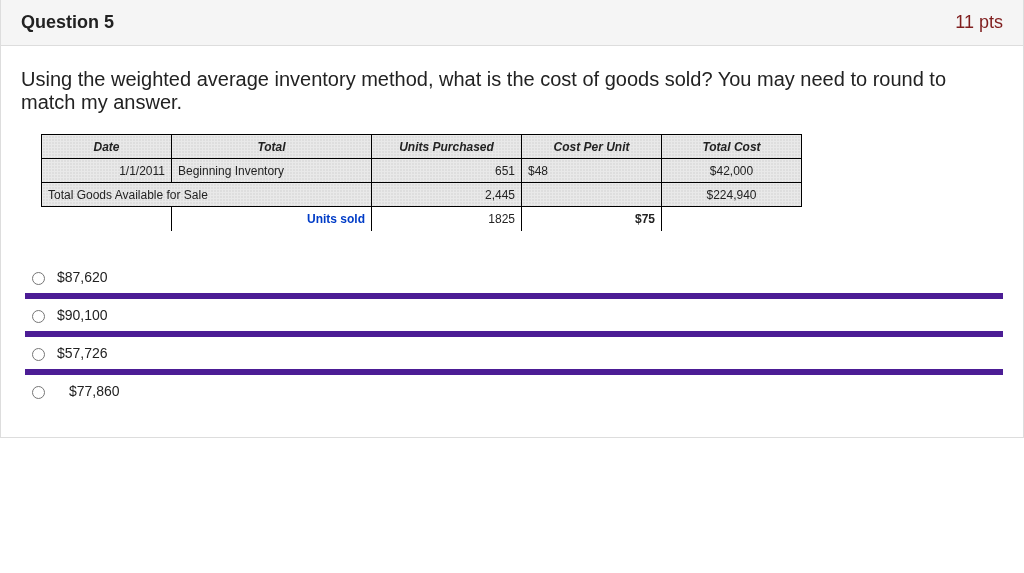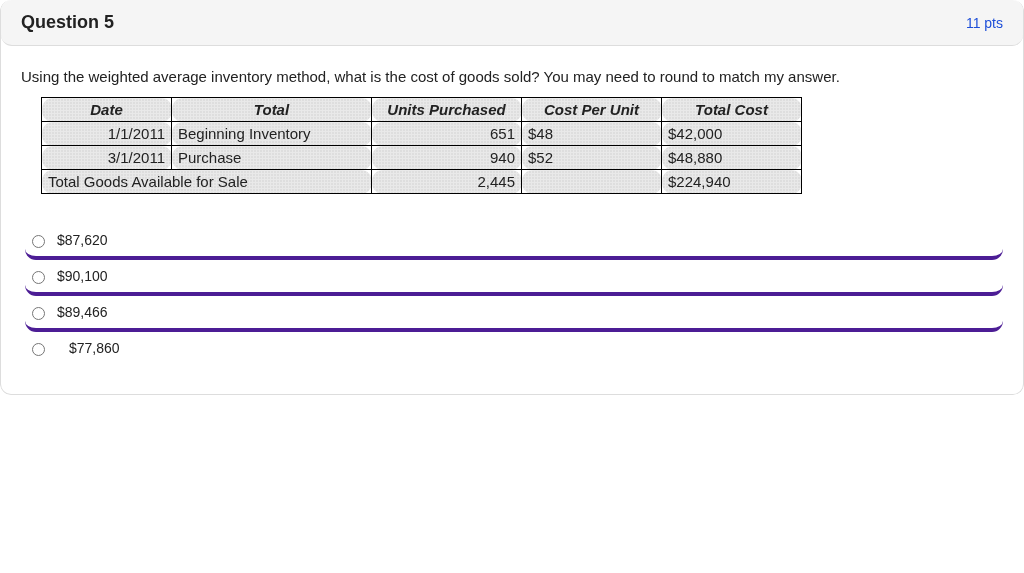--- a/index.html
+++ b/index.html
@@ -1,73 +1,73 @@
 <!DOCTYPE html>
 <html><head>
 <meta charset="utf-8">
 <style>
-  * { box-sizing: border-box; border-radius: 11px; }
+  * { box-sizing: border-box; }
   html, body {
     margin: 0; padding: 0;
     font-family: "Helvetica Neue", Arial, sans-serif;
     color: #222; background: #fff;
     font-size: 15px;
   }
   .wrap { width: 1024px; margin: 0; border: 1px solid #ddd; border-top: none; padding-bottom: 20px; }
   .qheader {
     display: flex; justify-content: space-between; align-items: center;
     padding: 12px 20px;
     background: #f5f5f5;
     border-bottom: 1px solid #ddd;
   }
   .qtitle { font-weight: bold; font-size: 18px; }
-  .qpts   { font-size: 14px; color: #1d4ed8; }
+  .qpts   { font-size: 18px; color: #7f1d1d; }
   .qbody  { padding: 22px 20px 10px 20px; }
-  .prompt { font-size: 15px; margin-bottom: 12px; }
+  .prompt { font-size: 20px; margin-bottom: 20px; }
 
   .tblwrap { margin: 0 0 30px 20px; }
   table.data {
     border-collapse: collapse;
   }
   table.data th, table.data td {
     border: 1px solid #000;
     padding: 2px 6px;
-    font-size: 15px;
+    font-size: 12px;
     height: 24px;
   }
   table.data th {
     font-style: italic; font-weight: bold;
     text-align: center;
     background-image: radial-gradient(#bbb 0.6px, #e9e9e9 0.6px);
     background-size: 3px 3px;
   }
   table.data td.shade {
     background-image: radial-gradient(#bbb 0.6px, #e9e9e9 0.6px);
     background-size: 3px 3px;
   }
   .col-date   { width: 130px; text-align: right; }
   .col-source { width: 200px; text-align: left; padding-left: 4px; }
   .col-units  { width: 150px; text-align: right; }
   .col-cpu    { width: 140px; text-align: left; }
-  .col-total  { width: 140px; text-align: left; }
+  .col-total  { width: 140px; text-align: center; }
 
   tr.totalsrow td { font-weight: normal; }
   tr.soldrow td {
     border: 1px solid transparent;
     border-right: 1px solid #000;
   }
   tr.soldrow td:last-child { border-right: 1px solid transparent; }
   .units-sold-lbl { color: #003cc7; font-weight: bold; text-align: right; }
   .sold-price { font-weight: bold; text-align: right; }
 
   .options { margin: 18px 0 0 4px; }
   .opt {
     display: flex; align-items: center;
     padding: 8px 2px;
-    border-bottom: 4px solid #4c1d95;
+    border-bottom: 6px solid #4c1d95;
     font-size: 14px;
   }
   .opt:last-child { border-bottom: none; gap: 12px; }
   .opt input { margin-right: 12px; }
   th.col-date, th.col-source { vertical-align: middle; }
 </style>
 </head>
 <body>
 
 <div class="wrap">
@@ -89,49 +89,49 @@
           <th class="col-cpu">Cost Per Unit</th>
           <th class="col-total">Total Cost</th>
         </tr>
         <tr>
           <td class="shade col-date">1/1/2011</td>
           <td class="shade col-source">Beginning Inventory</td>
           <td class="shade col-units">651</td>
           <td class="shade col-cpu">$48</td>
           <td class="shade col-total">$42,000</td>
         </tr>
-        <tr>
-          <td class="shade col-date">3/1/2011</td>
-          <td class="shade col-source">Purchase</td>
-          <td class="shade col-units">940</td>
-          <td class="shade col-cpu">$52</td>
-          <td class="shade col-total">$48,880</td>
-        </tr>
         <tr class="totalsrow">
           <td class="shade" colspan="2" style="text-align:left;">Total Goods Available for Sale</td>
           <td class="shade col-units">2,445</td>
           <td class="shade col-cpu"></td>
           <td class="shade col-total">$224,940</td>
+        </tr>
+        <tr class="soldrow">
+          <td></td>
+          <td class="units-sold-lbl">Units sold</td>
+          <td class="col-units" style="text-align:right;">1825</td>
+          <td class="sold-price col-cpu">$75</td>
+          <td></td>
         </tr>
       </tbody>
         </table>
     </div>
 
     <div class="options">
       <label class="opt">
         <input type="radio" name="q5" style="">
         <span>$87,620</span>
       </label>
       <label class="opt">
         <input type="radio" name="q5" style="">
         <span>$90,100</span>
       </label>
       <label class="opt">
         <input type="radio" name="q5" style="">
-        <span>$89,466</span>
+        <span>$57,726</span>
       </label>
       <label class="opt">
         <input type="radio" name="q5" style="">
         <span>$77,860</span>
       </label>
     </div>
   </div>
 </div>
 
 </body></html>

